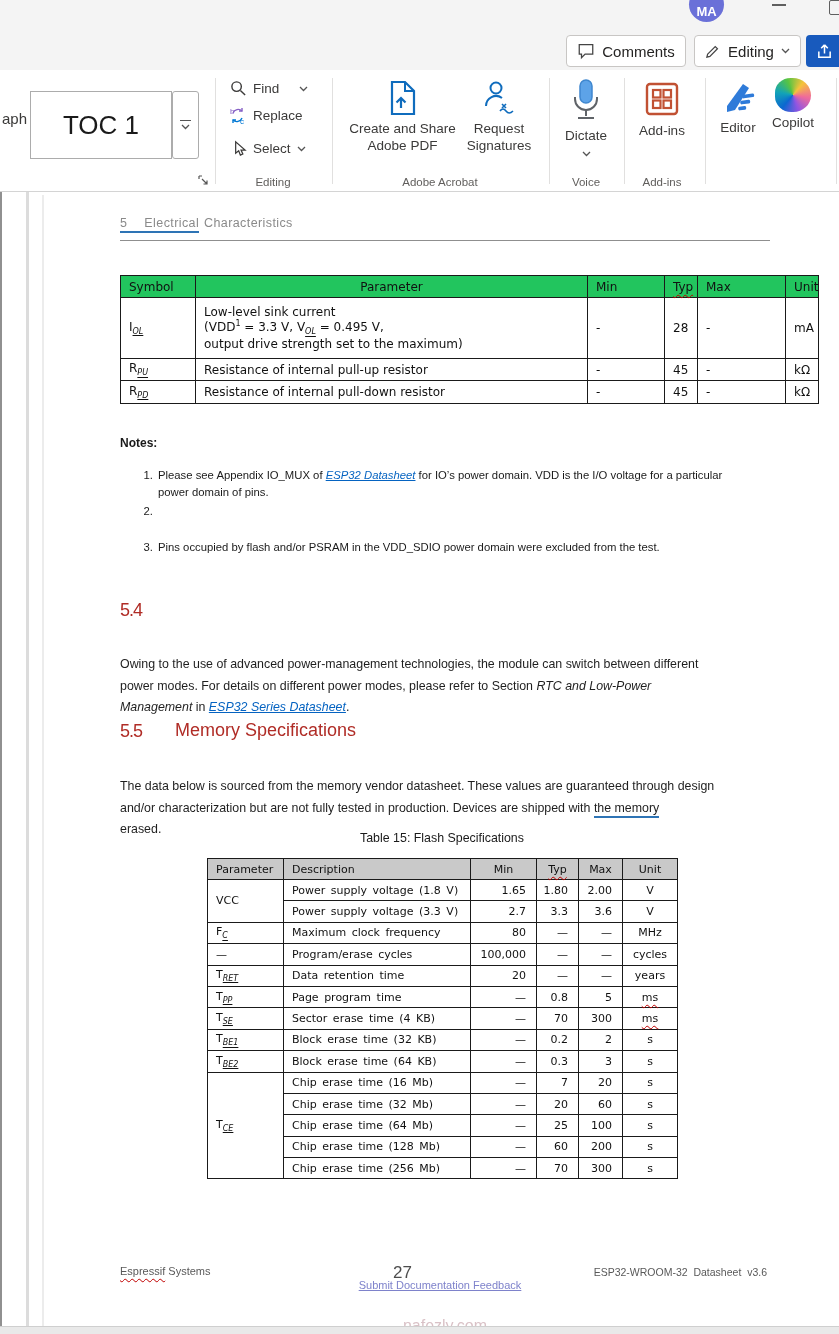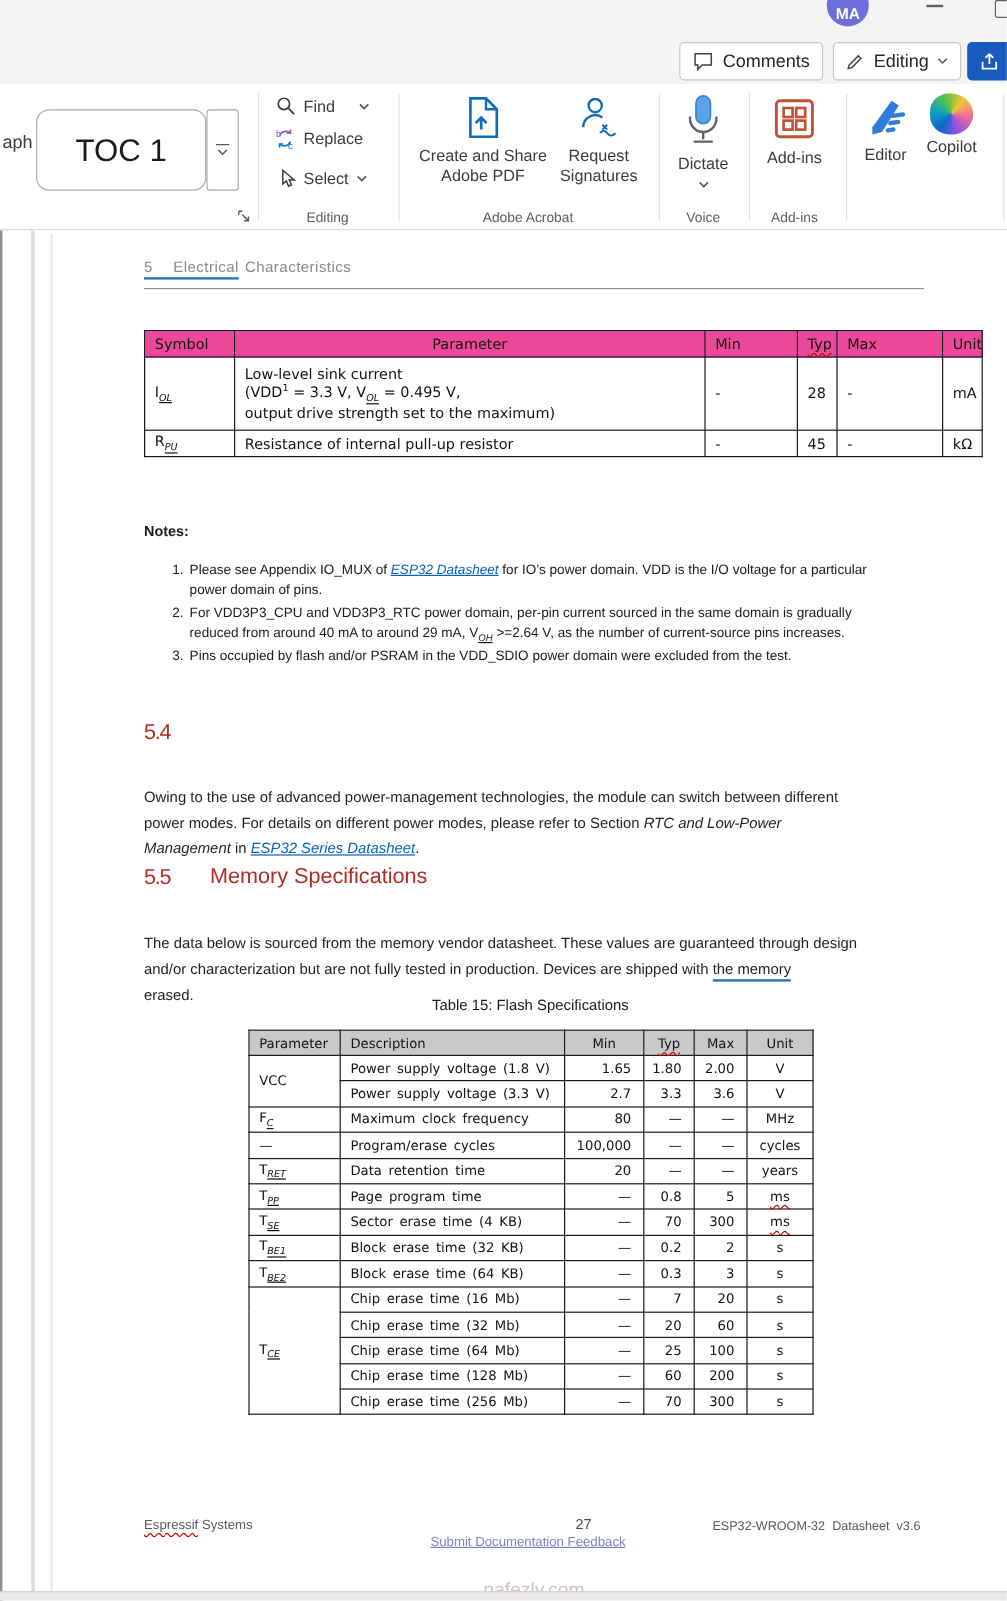--- a/index.html
+++ b/index.html
@@ -17,21 +17,21 @@
          justify-content:center;gap:7px;font-size:15px;color:#252423;box-sizing:border-box;}
   .sharebtn{left:806px;top:35px;width:92px;height:32px;background:#185abd;border-radius:4px;color:#fff;
             display:flex;align-items:center;gap:7px;padding-left:10px;font-size:15px;box-sizing:border-box;}
 
   
   .ribbon{left:0;top:70px;width:839px;height:122px;background:#fff;}
   .ribbon-border{left:0;top:191px;width:839px;height:1px;background:#d4d4d4;}
   .vdiv{top:78px;width:1px;height:106px;background:#e1e0df;}
   .grouplabel{top:176px;font-size:11.5px;color:#605e5c;text-align:center;}
   .partial-left{left:2px;top:110px;font-size:15px;color:#3b3a39;}
-  .stylebox{left:30px;top:91px;width:140px;height:66px;border:1px solid #acacac;border-radius:11px;background:#fff;
+  .stylebox{left:30px;top:91px;width:140px;height:66px;border:1px solid #acacac;border-radius:0;background:#fff;
             display:flex;align-items:center;justify-content:center;font-size:26px;color:#1a1a1a;}
   .stylescroll{left:172px;top:91px;width:25px;height:66px;border:1px solid #acacac;border-radius:3px;background:#fff;
                display:flex;flex-direction:column;align-items:center;justify-content:center;gap:3px;}
   .stylescroll .bar{width:11px;height:1.5px;background:#555;}
   .launcher{left:197px;top:174px;}
   .ed-item{display:flex;align-items:center;gap:6px;font-size:13.5px;color:#3b3a39;}
   .bigbtn-caption{font-size:13.5px;color:#3b3a39;text-align:center;line-height:17px;}
   .smalllabel{font-size:13.5px;color:#3b3a39;text-align:center;}
   .copilot-logo{width:36px;height:34px;border-radius:46% 54% 52% 48%;
      background:conic-gradient(from 220deg,#0b67d0,#12a3b8,#57c443,#f6c33b,#ef6a9b,#9055e2,#0b67d0);}
@@ -55,21 +55,21 @@
   .redhead{color:#b02c26;font-size:18px;letter-spacing:0;}
   .body-p{font-size:12.4px;color:#1f1f1f;line-height:21.4px;white-space:pre-line;width:670px;}
   .note-row{display:flex;font-size:11.3px;color:#1a1a1a;line-height:16.5px;width:680px;}
   .note-num{width:13px;text-align:right;flex:none;}
   .note-txt{margin-left:5px;white-space:pre-line;}
 
   table{border-collapse:collapse;}
   .dtable{font-family:"DejaVu Sans","Liberation Sans",sans-serif;}
   .t1{font-size:12px;color:#111;}
   .t1 td{border:1px solid #1a1a1a;padding:0 0 0 8px;vertical-align:middle;}
-  .t1 .hdr td{background:#ec4899;}
+  .t1 .hdr td{background:#22c55e;}
   .t1 td.pctr{text-align:center;padding:0 4px;}
   .t2{font-size:11px;color:#111;word-spacing:2px;}
   .t2 td{border:1px solid #1a1a1a;padding:0;vertical-align:middle;}
   .t2 .hdr td{background:#c9c9c9;}
   .t2 td.l{padding-left:8px;text-align:left;}
   .t2 td.r{padding-right:10px;text-align:right;}
   .t2 td.c{text-align:center;}
   sub.it{font-size:8px;font-style:italic;letter-spacing:0;text-decoration:underline;}
   sup.sp{font-size:8px;}
   .ftr{color:#595959;font-size:11px;}
@@ -266,33 +266,39 @@
       <td>mA</td>
     </tr>
     <tr style="height:22px;">
       <td><span>R</span><sub class="it">PU</sub></td>
       <td>Resistance of internal pull-up resistor</td>
       <td>-</td>
       <td>45</td>
       <td>-</td>
       <td>kΩ</td>
     </tr>
+    <tr style="height:23px;">
+      <td><span>R</span><sub class="it">PD</sub></td>
+      <td>Resistance of internal pull-down resistor</td>
+      <td>-</td>
+      <td>45</td>
+      <td>-</td>
+      <td>kΩ</td>
+    </tr>
   </tbody>
     </table>
 
   <div class="abs" style="left:75px;top:241px;font-size:12px;font-weight:bold;color:#1a1a1a;">Notes:</div>
   <div class="abs note-row" style="left:95px;top:272px;">
     <div class="note-num">1.</div>
     <div class="note-txt"><span>Please see Appendix IO_MUX of </span><span class="link">ESP32 Datasheet</span><span> for IO’s power domain. VDD is the I/O voltage for a particular
 power domain of pins.</span></div>
   </div>
   <div class="abs note-row" style="left:95px;top:308px;">
     <div class="note-num">2.</div>
-    <div class="note-txt"><span>For VDD3P3_CPU and VDD3P3_RTC power domain, per-pin current sourced in the same domain is gradually
-reduced from around 40 mA to around 29 mA, V</span><sub class="it">OH</sub><span> &gt;=2.64 V, as the number of current-source pins increases.</span></div>
   </div>
   <div class="abs note-row" style="left:95px;top:344px;">
     <div class="note-num">3.</div>
     <div class="note-txt">Pins occupied by flash and/or PSRAM in the VDD_SDIO power domain were excluded from the test.</div>
   </div>
 
   <div class="abs redhead" style="left:75px;top:405px;letter-spacing:-1px;">5.4</div>
   <div class="abs body-p" style="left:75px;top:438px;">
     <span>Owing to the use of advanced power-management technologies, the module can switch between different
 power modes. For details on different power modes, please refer to Section </span><span style="font-style:italic;">RTC and Low-Power
@@ -433,21 +439,21 @@
       <td class="r">70</td>
       <td class="r">300</td>
       <td class="c">s</td>
     </tr>
   </tbody>
     </table>
 
   <div class="abs ftr" style="left:75px;top:1070px;">
     <span class="sqred">Espressif</span><span> Systems</span>
   </div>
-  <div class="abs" style="left:348px;top:1068px;width:100px;text-align:right;font-size:12px;color:#4d4d4d;">27</div>
+  <div class="abs" style="left:348px;top:1068px;width:100px;text-align:left;font-size:17px;color:#4d4d4d;">27</div>
   <div class="abs ftr" style="left:422px;top:1071px;width:300px;text-align:right;font-size:10.5px;white-space:pre;">ESP32-WROOM-32  Datasheet  v3.6</div>
   <div class="abs" style="left:295px;top:1084px;width:200px;text-align:center;font-size:11px;">
     <span class="plink">Submit Documentation Feedback</span>
   </div>
 
   <div class="abs wm" style="left:320px;top:1122px;width:160px;text-align:center;font-size:16px;">nafezly.com</div>
 </div>
 
 <div class="abs bottomstrip"></div>
 

